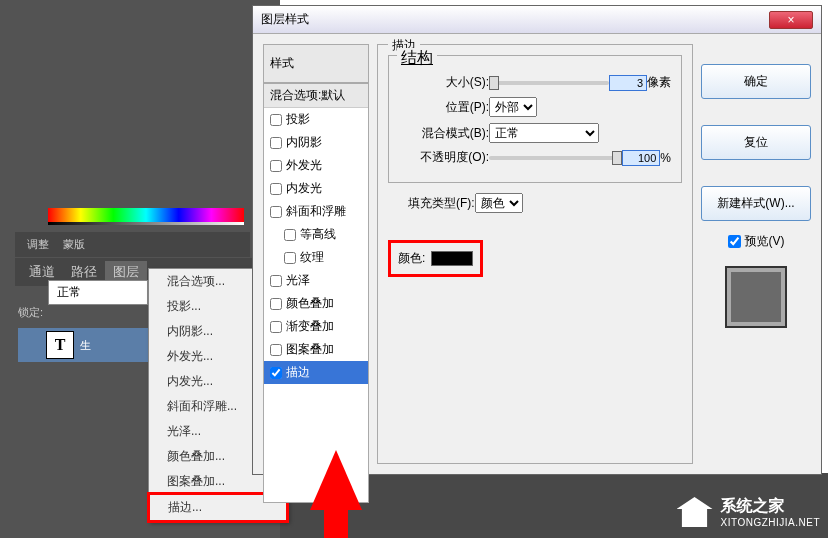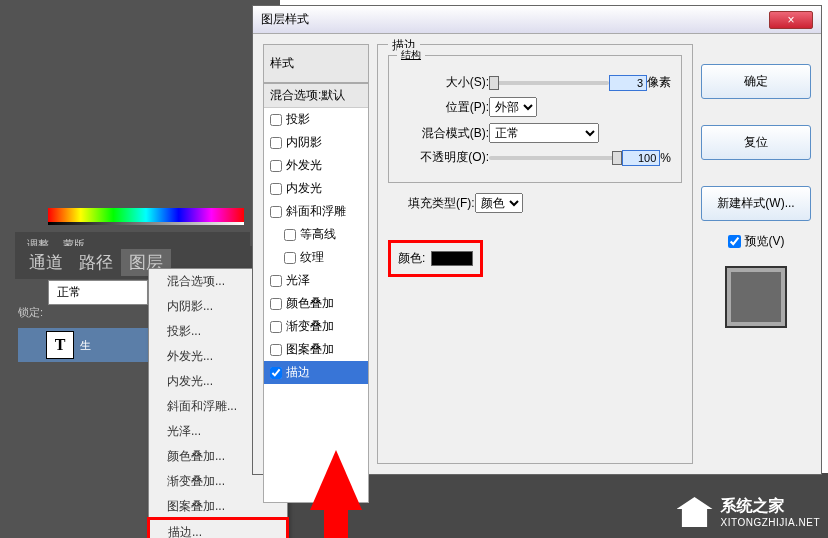--- a/index.html
+++ b/index.html
@@ -2,21 +2,21 @@
 <html><head>
   <meta charset="utf-8">
   <style>
     * { margin: 0; padding: 0; box-sizing: border-box; font-family: "Microsoft YaHei", sans-serif; }
     body { width: 828px; height: 538px; background: #fff; position: relative; overflow: hidden; }
     .ps-bg { position: absolute; left: 0; top: 0; width: 280px; height: 538px; background: #535353; }
     .color-strip { position: absolute; left: 48px; top: 208px; width: 196px; height: 14px; background: linear-gradient(to right, red, yellow, lime, cyan, blue, magenta, red); }
     .color-grad { position: absolute; left: 48px; top: 222px; width: 196px; height: 3px; background: linear-gradient(to right, #000, #fff); }
     .tab-row { position: absolute; left: 15px; top: 232px; display: flex; gap: 2px; font-size: 11px; color: #ccc; background: #454545; padding: 3px 6px; width: 235px; }
     .tab-row span { padding: 2px 6px; }
-    .tab-row2 { position: absolute; left: 15px; top: 246px; display: flex; font-size: 17px; color: #ccc; background: #454545; padding: 3px 6px; width: 250px; }
+    .tab-row2 { position: absolute; left: 15px; top: 258px; display: flex; font-size: 13px; color: #ccc; background: #454545; padding: 3px 6px; width: 250px; }
     .tab-row2 span { padding: 2px 8px; }
     .tab-row2 .active { background: #666; }
     .blend-row { position: absolute; left: 48px; top: 280px; width: 100px; background: #fff; font-size: 12px; padding: 3px 8px; border: 1px solid #888; }
     .lock-row { position: absolute; left: 18px; top: 305px; font-size: 11px; color: #ccc; }
     .layer-row { position: absolute; left: 18px; top: 328px; width: 130px; height: 34px; background: #5b7ea8; display: flex; align-items: center; gap: 6px; padding: 0 4px; }
     .eye-icon { width: 16px; height: 16px; border: 1px solid #888; background: #fff; position: absolute; left: 22px; top: 336px; font-size: 10px; text-align: center; line-height: 14px; }
     .layer-thumb { width: 28px; height: 28px; background: #fff; border: 1px solid #000; display: flex; align-items: center; justify-content: center; font-size: 16px; font-weight: bold; font-family: serif; margin-left: 24px; }
     .layer-name { color: #fff; font-size: 11px; }
 
     .context-menu { position: absolute; left: 148px; top: 268px; width: 140px; background: #f0f0f0; border: 1px solid #888; box-shadow: 2px 2px 4px rgba(0,0,0,0.3); }
@@ -33,21 +33,21 @@
     .styles-box { border: 1px solid #aaa; background: #fff; height: 420px; }
     .style-item { padding: 3px 6px; font-size: 12px; display: flex; align-items: center; gap: 4px; }
     .style-item input { width: 12px; height: 12px; }
     .style-item.indent { padding-left: 20px; }
     .style-item.selected { background: #3875d7; color: #fff; }
     .style-item.default-row { background: #e8e8e8; border-bottom: 1px solid #ccc; }
 
     .settings-panel { flex: 1; border: 1px solid #aaa; padding: 10px; position: relative; height: 420px; }
     .settings-title { position: absolute; top: -8px; left: 10px; background: #f0f0f0; padding: 0 4px; font-size: 12px; }
     .group-box { border: 1px solid #aaa; padding: 12px 10px 10px; margin-bottom: 10px; position: relative; }
-    .group-title { position: absolute; top: -8px; left: 8px; background: #f0f0f0; padding: 0 4px; font-size: 10px; text-decoration: underline; }
+    .group-title { position: absolute; top: -8px; left: 8px; background: #f0f0f0; padding: 0 4px; font-size: 16px; text-decoration: underline; }
     .row { display: flex; align-items: center; margin: 6px 0; font-size: 12px; }
     .row label { width: 90px; text-align: right; }
     .slider { flex: 1; height: 4px; background: #ccc; border-radius: 2px; position: relative; }
     .slider .thumb { width: 10px; height: 14px; background: #ddd; border: 1px solid #666; position: absolute; top: -5px; }
     input.num { width: 38px; border: 1px solid #3875d7; background: #d5e8ff; text-align: right; padding: 1px 3px; font-size: 11px; }
     select { font-size: 12px; padding: 1px; }
     .color-row { display: flex; align-items: center; gap: 6px; font-size: 12px; padding: 4px; }
     .swatch { width: 42px; height: 15px; background: #000; border: 1px solid #666; }
     .red-box { border: 3px solid #ff0000; display: inline-block; padding: 3px; margin-top: 21px; }
 
@@ -87,28 +87,27 @@
 <div class="lock-row">锁定:</div>
 
 <div class="eye-icon">●</div>
 <div class="layer-row">
   <div class="layer-thumb">T</div>
   <div class="layer-name">生</div>
 </div>
 
 <div class="context-menu">
   <div class="item">混合选项...</div>
+  <div class="item">投影...</div>
   <div class="item">内阴影...</div>
-  <div class="item">投影...</div>
   <div class="item">外发光...</div>
   <div class="item">内发光...</div>
   <div class="item">斜面和浮雕...</div>
   <div class="item">光泽...</div>
   <div class="item">颜色叠加...</div>
-  <div class="item">渐变叠加...</div>
   <div class="item">图案叠加...</div>
   <div class="highlighted">
       <div class="item">描边...</div>
     </div>
 </div>
 
 <div class="dialog">
   <div class="titlebar">
     <span class="title">图层样式</span>
     <span class="close-btn">×</span>

